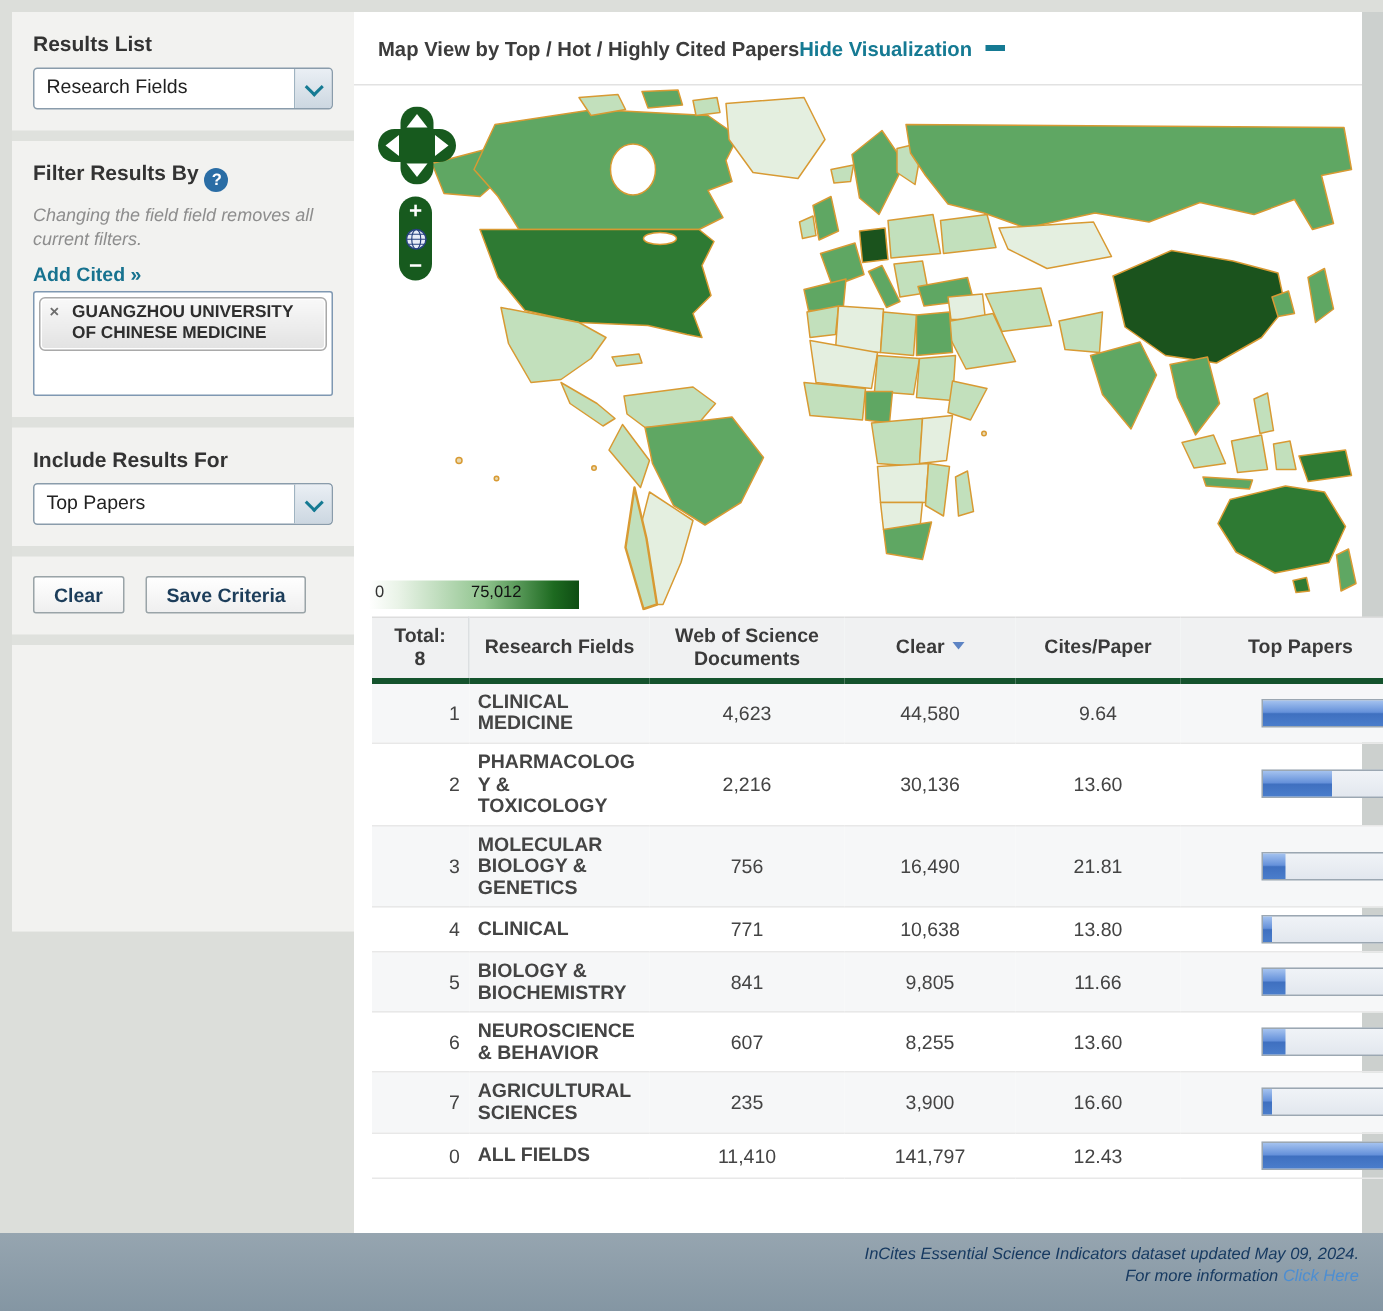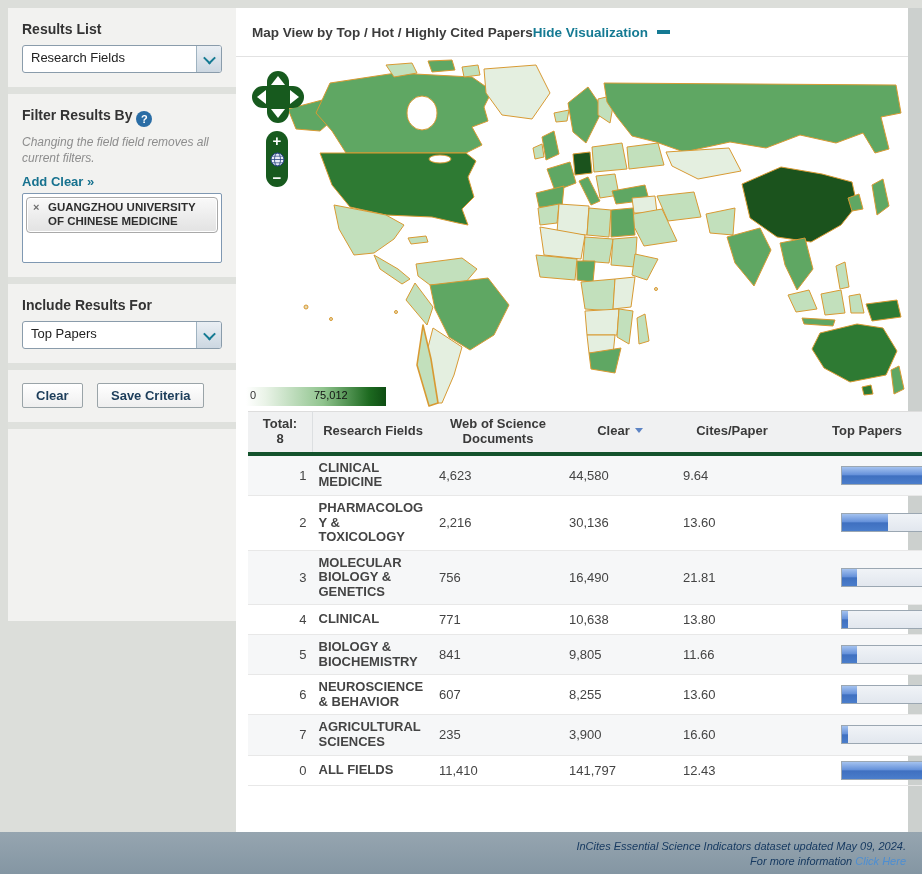--- a/index.html
+++ b/index.html
@@ -53,26 +53,26 @@
   th.th-field{width:112px;text-align:left;padding-left:6px;}
   th.th-docs{width:122px;}
   th.th-cites{width:106px;color:#5d84c4;}
   th.th-cpp{width:102px;}
   th.th-top{width:152px;}
   .sort-caret{display:inline-block;width:0;height:0;border-left:4px solid transparent;border-right:4px solid transparent;border-top:5px solid #5d84c4;margin-left:5px;vertical-align:2px;}
   table.report td{border-bottom:1px solid #e8e8e8;padding:5px 6px;font-size:13px;color:#444;vertical-align:middle;}
   tr.odd td{background:#f6f7f8;}
   td.rank{text-align:right;padding-right:14px;color:#4a4a4a;}
   td.field{font-size:12.5px;font-weight:bold;color:#157a93;line-height:1.12;overflow-wrap:break-word;word-break:break-word;padding-right:4px;cursor:pointer;}
-  td.num{text-align:left;padding-right:16px;}
+  td.num{text-align:center;padding-right:16px;}
   .bar-track{position:relative;width:96px;height:17px;border:1px solid #9ba7b2;background:linear-gradient(#f0f3f7,#e2e7ee);margin-left:auto;margin-right:2px;}
   .bar-fill{position:absolute;left:0;top:0;bottom:0;background:linear-gradient(#a4c2ef 0%,#6591da 46%,#3f70c0 52%,#4a7dcb 100%);}
 
   
-  .footer{position:absolute;left:0;right:0;bottom:0;height:42px;background:linear-gradient(#96a5b0,#8496a3);text-align:right;padding:7px 16px 0 0;box-sizing:border-box;}
+  .footer{position:absolute;left:0;right:0;bottom:0;height:52px;background:linear-gradient(#96a5b0,#8496a3);text-align:right;padding:7px 16px 0 0;box-sizing:border-box;}
   .footer .fline{font-size:11px;font-style:italic;color:#173a61;line-height:1.35;}
   .footer a{color:#4d8ed2;font-style:italic;text-decoration:none;cursor:pointer;}
 </style>
 </head>
 <body>
 
 <div class="page">
   <div class="canvas-top"></div>
   <div class="right-strip"></div>
 
@@ -85,21 +85,21 @@
             <div class="chev"></div>
           </div>
       </div>
     </div>
 
     <div class="side-section">
       <div class="side-heading">
         <span>Filter Results By</span><span class="help-icon">?</span>
       </div>
       <div class="filter-note">Changing the field field removes all current filters.</div>
-      <div class="add-filter">Add Clear »</div>
+      <div class="add-filter">Add Cited »</div>
       <div class="filter-box">
         <span class="chip">
           <span class="x">×</span>
           <span>GUANGZHOU UNIVERSITY OF CHINESE MEDICINE</span>
         </span>
       </div>
     </div>
 
     <div class="side-section">
       <div class="side-heading">Include Results For</div>

